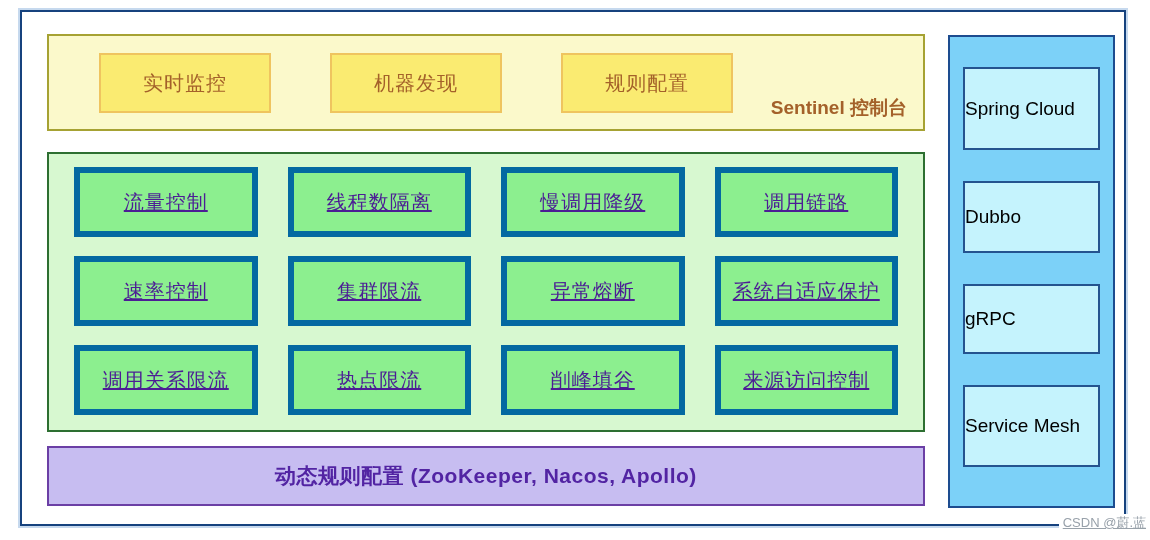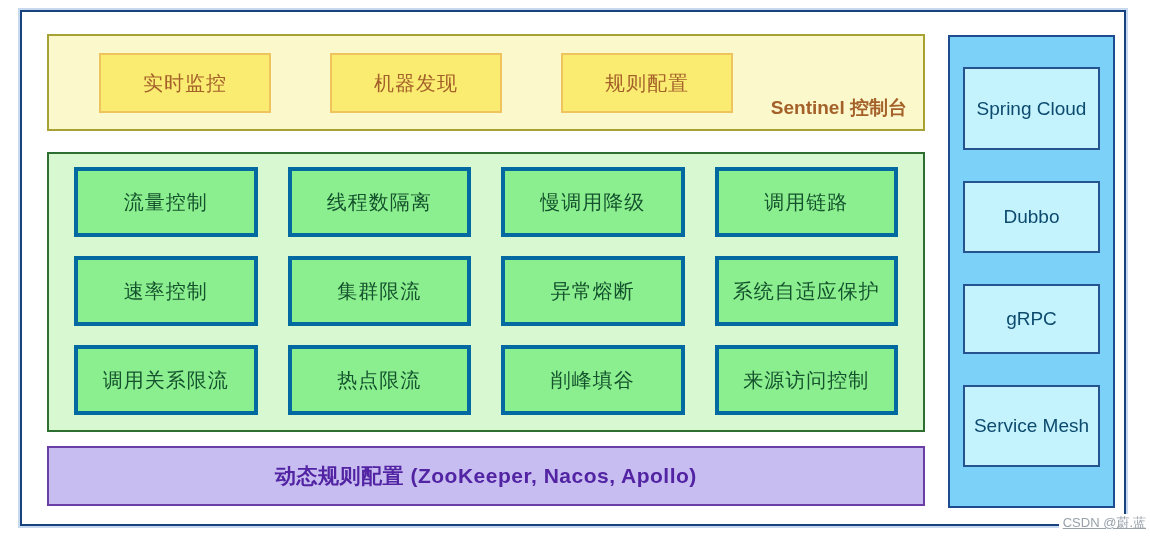--- a/index.html
+++ b/index.html
@@ -61,25 +61,26 @@
     background: #d7f8d0;
     border: 2px solid #2d6f31;
     display: grid;
     grid-template-columns: repeat(4, 1fr);
     grid-template-rows: repeat(3, 1fr);
     gap: 19px 30px;
     padding: 13px 25px 15px 25px;
   }
   .core-box {
     background: #8cef8f;
-    border: 4px solid #0369a1;
-    color: #14532d;
+    border: 6px solid #0369a1;
+    color: #4c1d95;
     font-size: 20px;
     display: flex; align-items: center; justify-content: center;
     letter-spacing: 1px;
+    text-decoration: underline;
   }
 
   
   .rules-bar {
     position: absolute;
     left: 25px; top: 434px;
     width: 878px; height: 60px;
     background: #c7bdf1;
     border: 2px solid #6b3fa5;
     color: #5224a3;
@@ -99,24 +100,24 @@
     display: flex;
     flex-direction: column;
     align-items: center;
     padding-top: 30px;
     gap: 31px;
   }
   .adapter-box {
     width: 137px;
     background: #c5f3fd;
     border: 2px solid #24538f;
-    color: #0c4a6e;
+    color: #000000;
     font-size: 19px;
     line-height: 1.35;
-    display: flex; align-items: center; justify-content: center;
+    display: flex; align-items: center; justify-content: flex-start;
     text-align: center;
     flex: 0 0 auto;
   }
   .adapter-box.h-tall  { height: 83px; }
   .adapter-box.h-mid   { height: 72px; }
   .adapter-box.h-short { height: 70px; }
   .adapter-box.h-last  { height: 82px; }
 
   
   .watermark {

